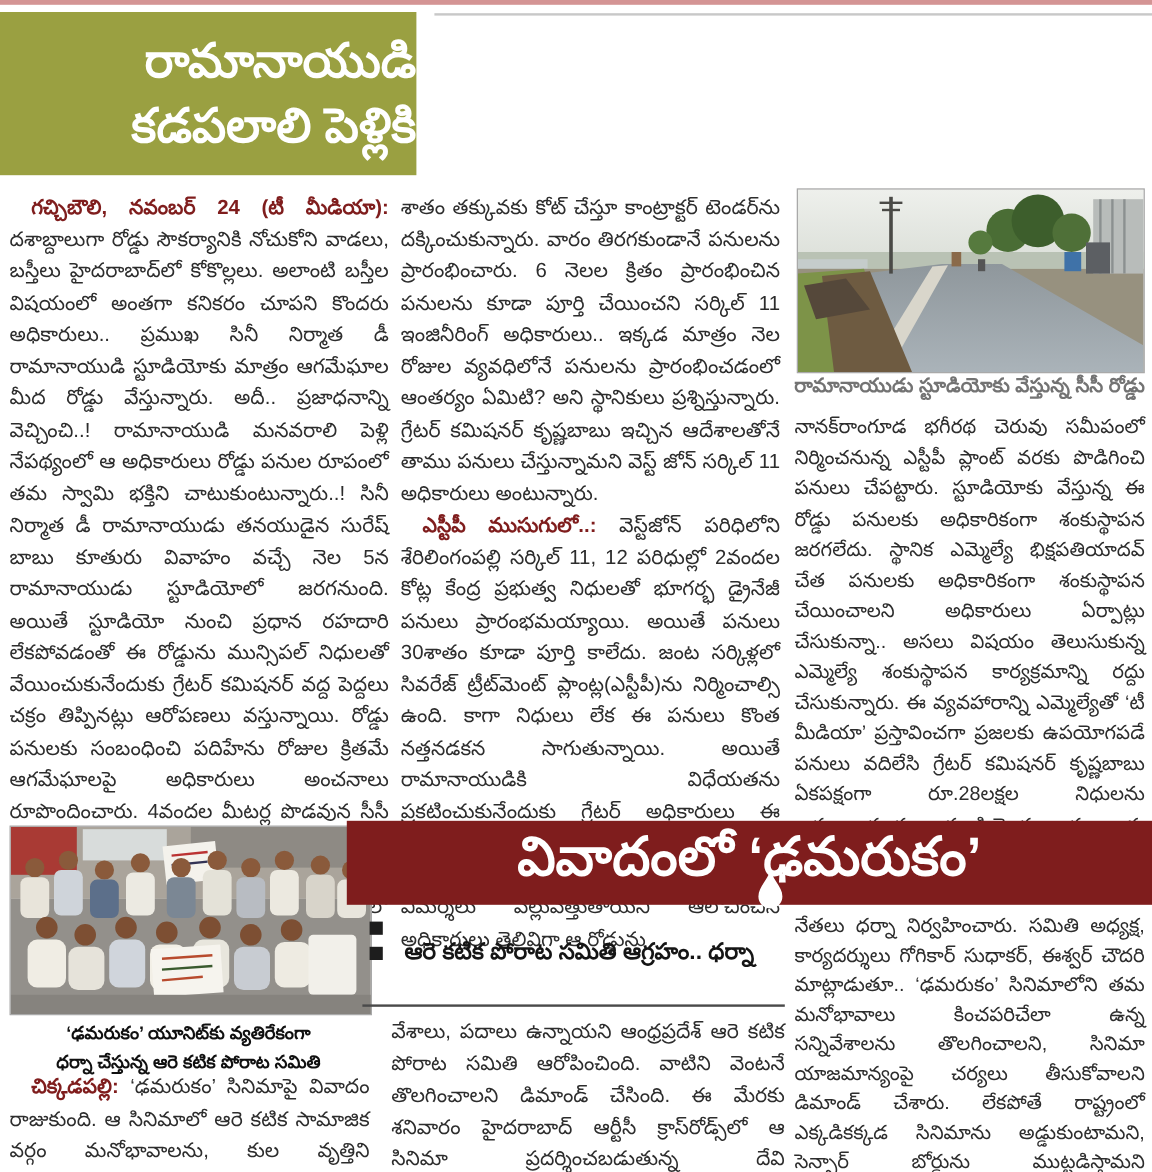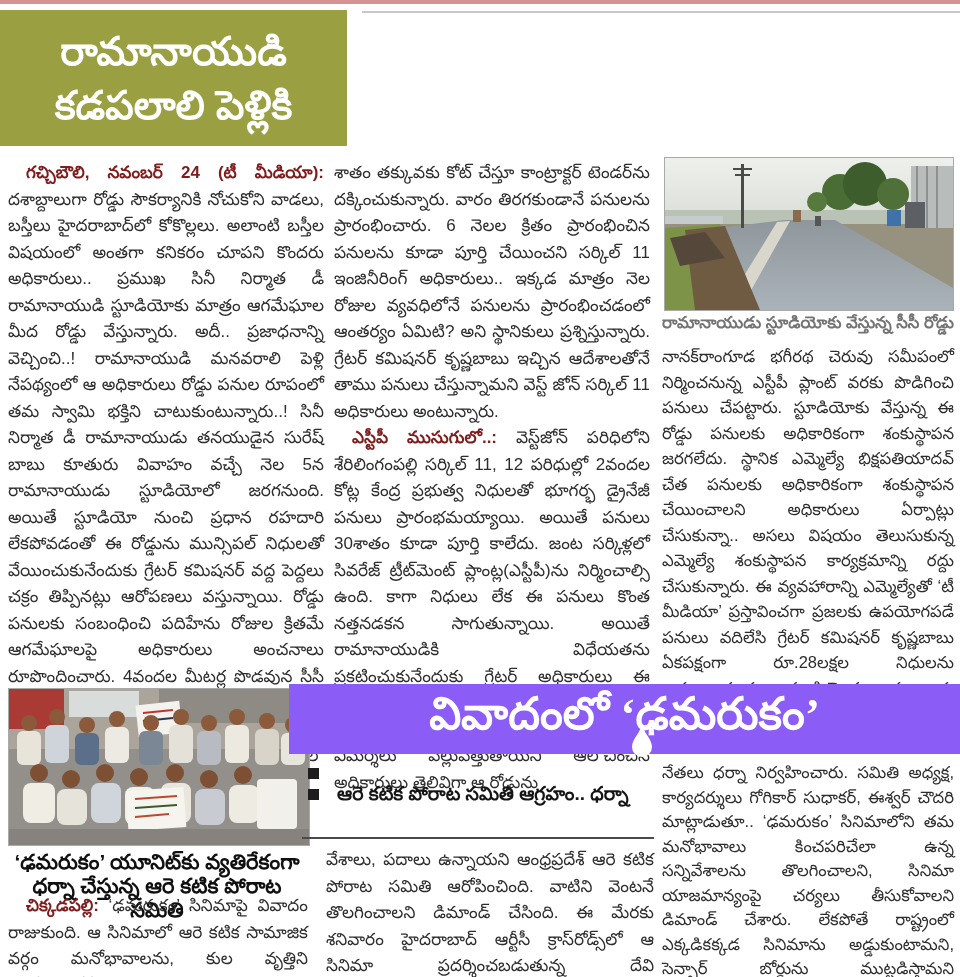--- a/index.html
+++ b/index.html
@@ -2,40 +2,40 @@
 <html><head>
 <meta charset="utf-8">
 <style>
   html,body{margin:0;padding:0;background:#fff;}
   #page{position:relative;width:960px;height:977px;background:#fff;overflow:hidden;
         font-family:"Liberation Sans",sans-serif;}
   .abs{position:absolute;}
   
   #top-rule{left:0;top:0;width:960px;height:4px;}
   #kicker{left:0;top:10px;width:347px;height:136px;display:flex;flex-direction:column;
-          justify-content:center;align-items:center;}
+          justify-content:center;align-items:flex-end;}
   #kicker .kline{color:#fff;font-weight:bold;font-size:40px;line-height:54px;white-space:nowrap;}
   #headline-rule{left:362px;top:11px;width:598px;height:2px;background:#c8c8c8;}
   #headline{left:352px;top:20px;width:608px;height:128px;display:flex;align-items:center;
             justify-content:center;font-weight:bold;font-size:70px;white-space:nowrap;}
   
   .bodytext{font-size:17px;line-height:26.5px;text-align:justify;color:#2d2d2d;}
   .bodytext p{margin:0;text-indent:18px;}
   .lead{font-weight:bold;color:#7f1d1d;}
   #col1{left:8px;top:160px;width:316px;height:520px;}
   #col2{left:334px;top:160px;width:316px;height:520px;}
   #col3{left:662px;top:344px;width:292px;height:300px;font-size:16.5px;line-height:25.5px;}
   
   .photo{border:1px solid #a9a9a9;box-sizing:border-box;background:#ddd;}
   #photo1{left:664px;top:157px;width:290px;height:154px;}
   #photo1-caption{left:660px;top:313px;width:296px;text-align:center;font-weight:bold;
                   font-size:16.5px;color:#737373;}
   #photo2{left:8px;top:688px;width:302px;height:158px;}
   #photo2-caption{left:4px;top:850px;width:306px;text-align:center;font-weight:bold;
-                  font-size:21px;line-height:24px;color:#101010;}
+                  font-size:15px;line-height:24px;color:#101010;}
   
   #banner{left:289px;top:684px;width:671px;height:70px;display:flex;align-items:center;
           justify-content:center;z-index:3;}
   #banner .btitle{color:#fff;font-weight:bold;font-size:45px;white-space:nowrap;}
   #drop{left:630px;top:722px;width:24px;height:36px;z-index:4;}
   #bullets{left:300px;top:760px;width:356px;}
   .bullet-row{display:flex;margin-bottom:2px;}
   .bullet-sq{flex:0 0 11px;width:11px;height:11px;background:#1d1d1d;margin:8px 18px 0 8px;}
   .bullet-txt{font-weight:bold;font-size:19px;line-height:26px;color:#151515;}
   #bullets-rule{left:302px;top:837px;width:352px;height:2px;background:#4a4a4a;}
@@ -168,21 +168,21 @@
           <line x1="126" y1="110" x2="168" y2="107" stroke="#b84b2e" stroke-width="2"></line>
           <line x1="126" y1="119" x2="168" y2="116" stroke="#3a5a2e" stroke-width="2"></line>
           <line x1="126" y1="128" x2="160" y2="125" stroke="#b84b2e" stroke-width="2"></line>
         </g>
         <rect x="248" y="90" width="40" height="50" rx="4" fill="#f2f0ea"></rect>
       </g>
       <rect x="0" y="140" width="300" height="16" fill="#86837e"></rect>
     </svg>
   </div>
 
-  <div id="banner" class="abs" style="background: #8b5cf6; font-family: Liberation Serif, serif;">
+  <div id="banner" class="abs" style="background: #7f1d1d;">
     <span class="btitle">వివాదంలో ‘ఢమరుకం’</span>
   </div>
   <svg id="drop" class="abs" viewBox="0 0 24 36">
     <path d="M12 0 C12 10 2 16 2 25 a10 10 0 0 0 20 0 C22 16 12 10 12 0 Z" fill="#ffffff"></path>
   </svg>
 
   <div id="bullets" class="abs">
     <div class="bullet-row">
       <span class="bullet-sq"></span>
     </div>

